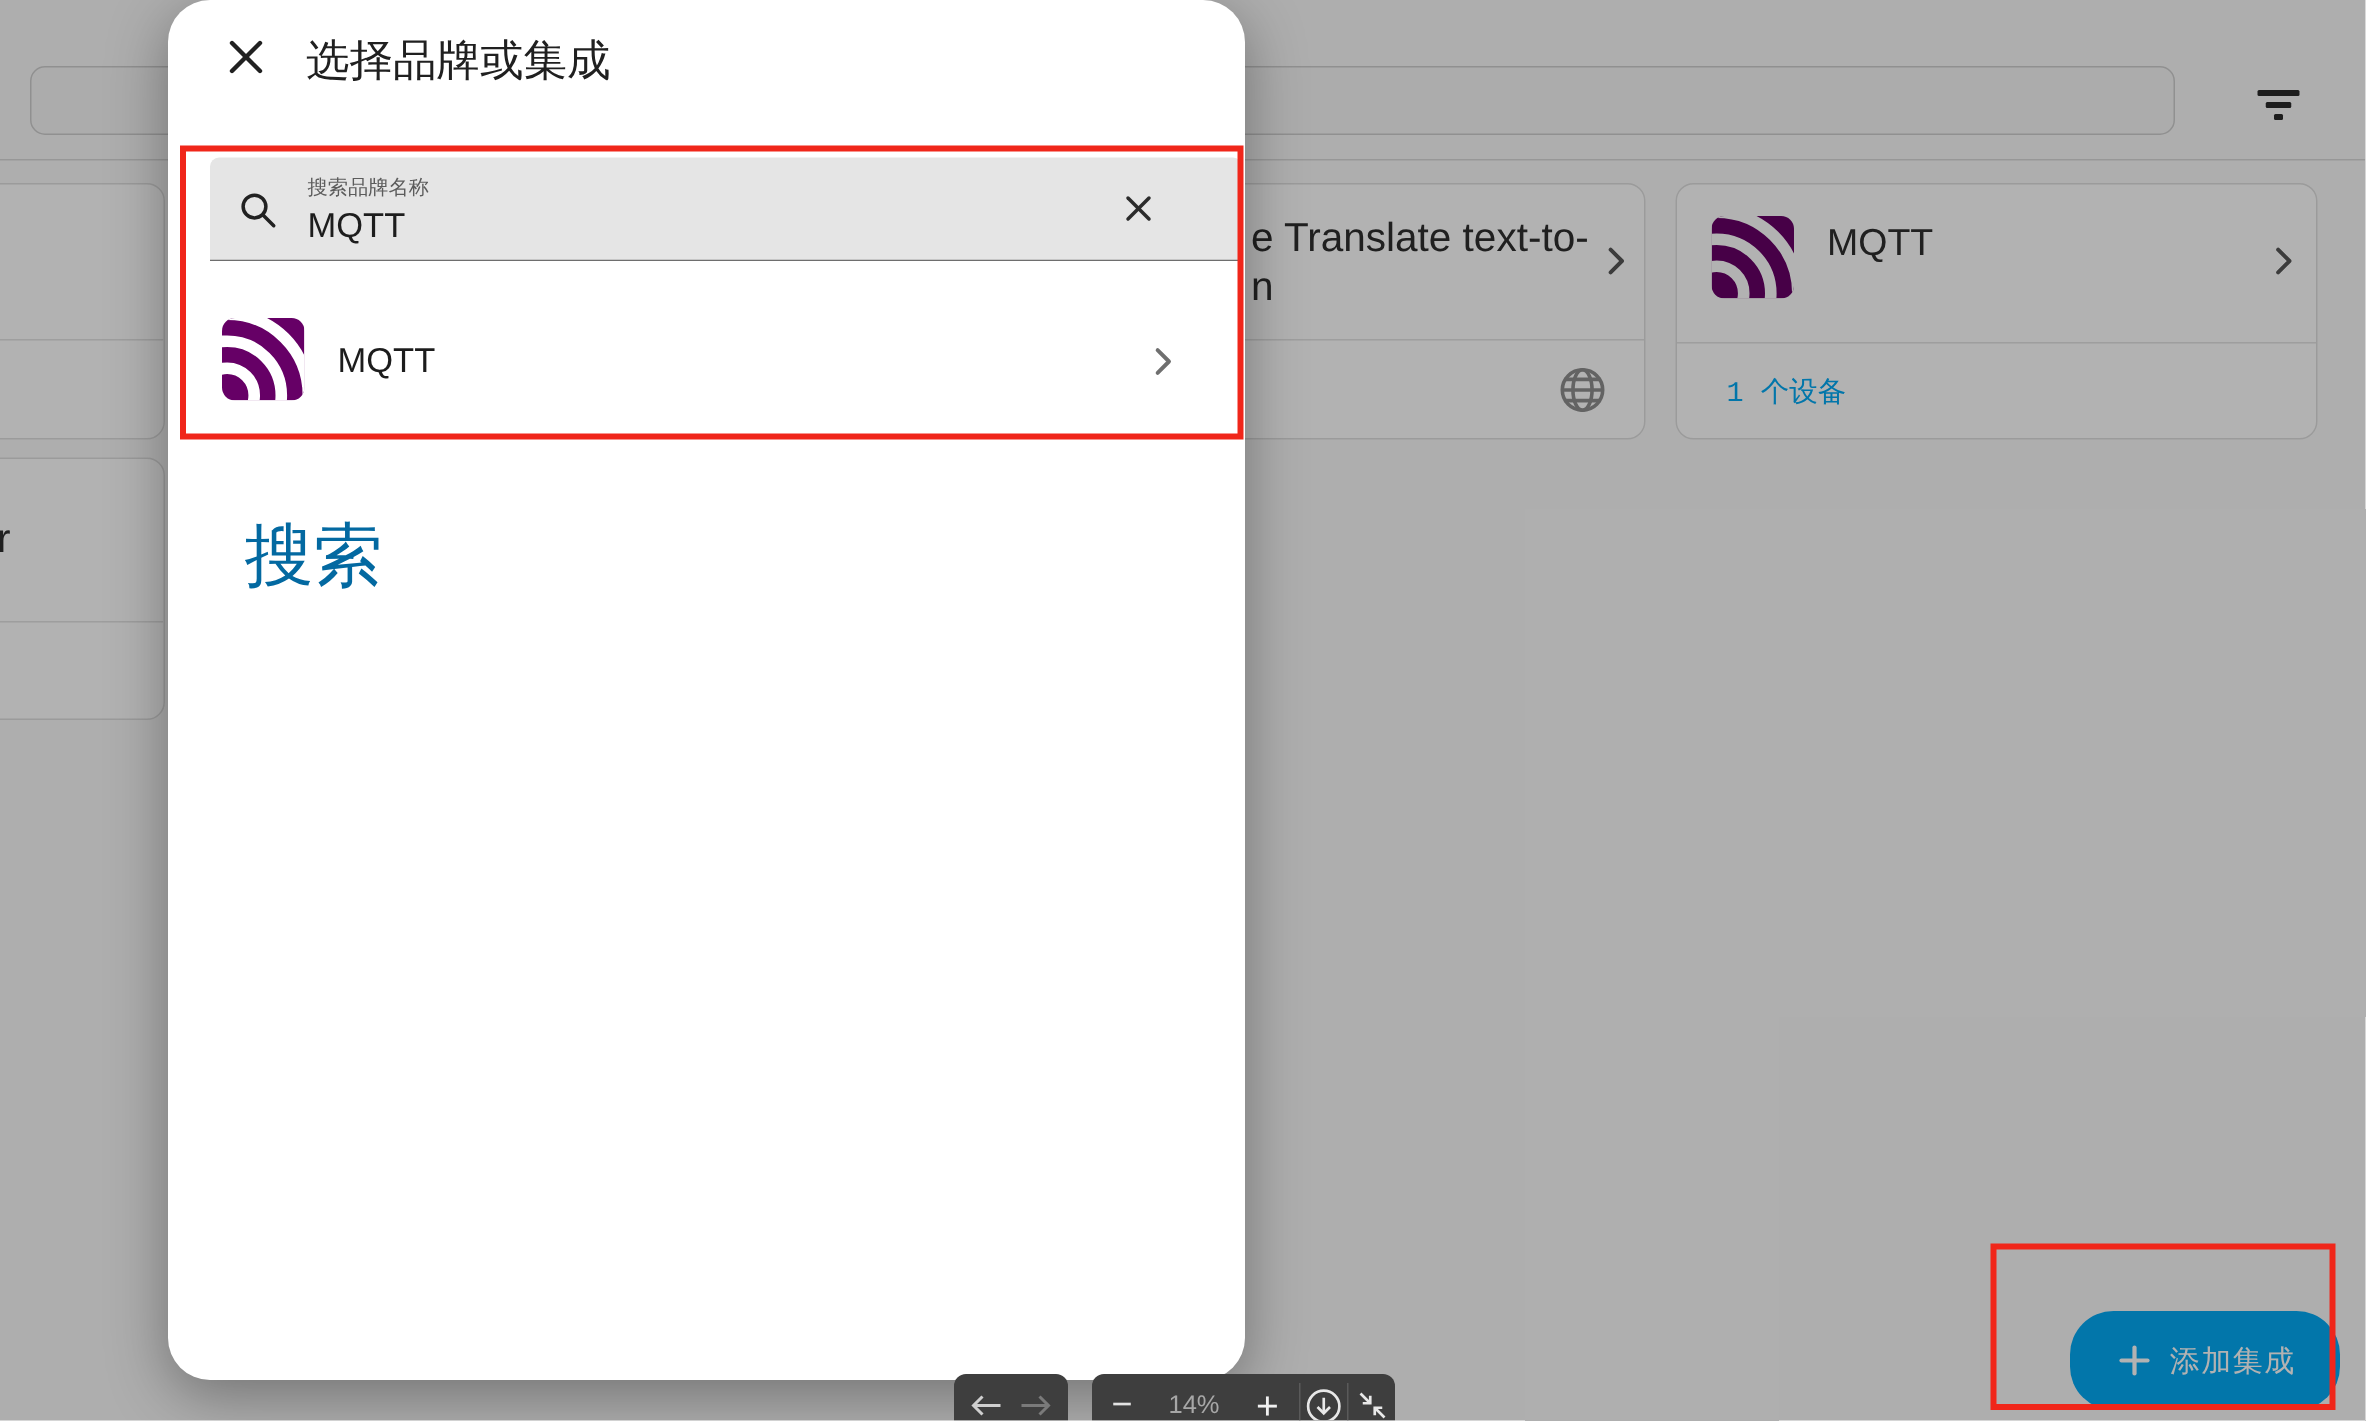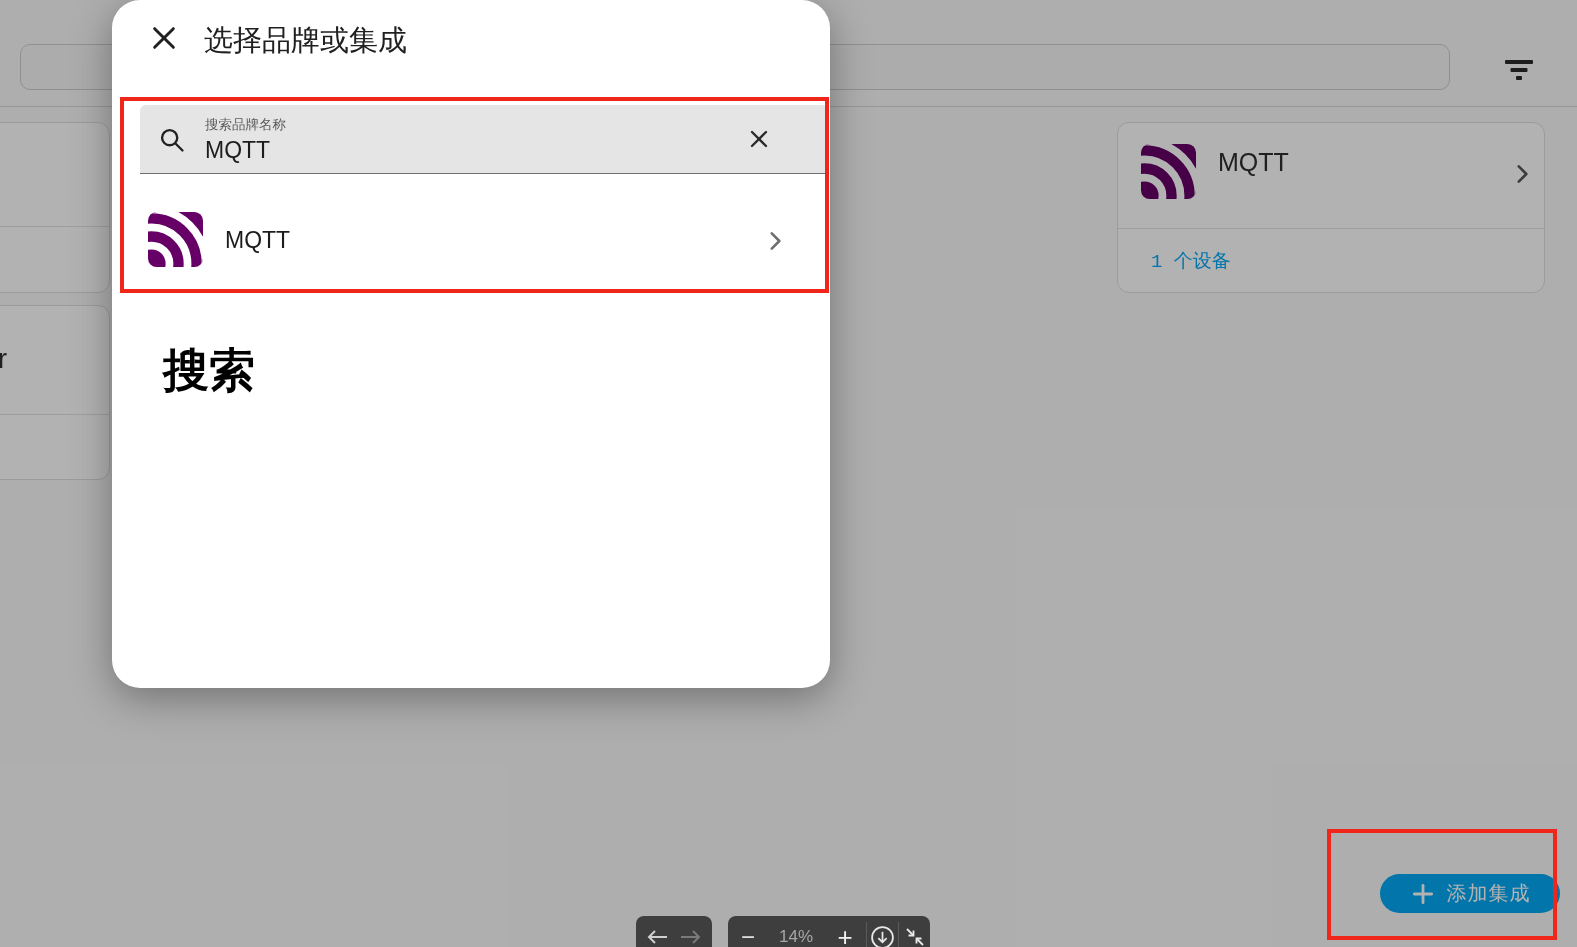--- a/index.html
+++ b/index.html
@@ -9,51 +9,51 @@
   .abs { position:absolute; }
 
   
   .bg-layer { position:absolute; inset:0; z-index:1; }
   .topbar { position:absolute; left:0; top:0; width:1577px; height:107px; background:#fafafa; border-bottom:1px solid #d9d9d9; }
   .bg-search-pill { position:absolute; left:20px; top:44px; width:1430px; height:46px; background:#f6f6f6; border:1px solid #cfcfcf; border-radius:10px; }
   .card { position:absolute; background:#ffffff; border:1px solid #dedede; border-radius:12px; }
   .card-divider { position:absolute; left:0; width:100%; height:1px; background:#e2e2e2; }
   .bg-text { color:#2e2e2e; font-size:27px; line-height:33px; }
   .devices-link { font-size:19px; font-weight:500;font-family:Liberation Mono, monospace; }
-  .fab { position:absolute; left:1380px; top:874px; width:180px; height:39px; border-radius:29px;
+  .fab { position:absolute; left:1380px; top:874px; width:180px; height:66px; border-radius:29px;
          display:flex; align-items:center; justify-content:center; gap:11px; color:#fff; }
   .fab-label { font-size:20px; font-weight:500; letter-spacing:1px; }
   .chev { width:26px; height:26px; }
 
   
   .scrim { position:absolute; inset:0; background:rgba(0,0,0,0.30); z-index:5; }
 
   
-  .dialog { position:absolute; left:112px; top:0; width:718px; height:688px; background:#ffffff;
+  .dialog { position:absolute; left:112px; top:0; width:718px; height:920px; background:#ffffff;
             border-radius:28px; z-index:10; box-shadow:0 10px 40px rgba(0,0,0,0.35); }
   .dlg-close { position:absolute; left:36px; top:22px; width:32px; height:32px; cursor:pointer; }
   .dlg-title { position:absolute; left:92px; top:21px; font-size:29px; color:#202020; }
   .search-box { position:absolute; left:28px; top:105px; width:688px; height:69px; background:#e5e5e5;
                 border-radius:6px 6px 0 0; border-bottom:1.5px solid #6e6e6e; }
   .search-glass { position:absolute; left:18px; top:21px; width:28px; height:28px; }
   .search-label { position:absolute; left:65px; top:11px; font-size:13.5px; color:#5c5c5c; }
   .search-input { position:absolute; left:65px; top:28px; width:480px; height:34px; border:none; outline:none;
                   background:transparent; font-family:"Liberation Sans",sans-serif; font-size:23px; color:#1d1d1d; }
   .search-clear { position:absolute; left:605px; top:20px; width:28px; height:28px; cursor:pointer; }
   .result-row { position:absolute; left:0; top:200px; width:718px; height:88px; display:block; cursor:pointer; }
   .result-logo { position:absolute; left:36px; top:12px; width:55px; height:55px; }
   .result-name { position:absolute; left:113px; top:27px; font-size:23px; color:#1c1c1c; }
   .result-chev { position:absolute; left:650px; top:28px; }
 
   
   .anno { z-index:20; }
   .red-box { position:absolute; border:4px solid #f0261a; }
   .red-box-search { left:120px; top:97px; width:709px; height:196px; }
   .red-box-fab { left:1327px; top:829px; width:230px; height:111px; }
-  .red-label { position:absolute; left:163px; top:340px; font-size:46px; font-weight:700; color:#000000; z-index:20; }
+  .red-label { position:absolute; left:163px; top:340px; font-size:46px; font-weight:400; color:#0369a1; z-index:20; }
 
   
   .vt { position:absolute; background:#3e3e3e; border-radius:8px; height:42px; z-index:30;
         display:flex; align-items:center; }
   .vt-nav { left:636px; top:916px; width:76px; justify-content:space-around; padding:0 6px; }
   .vt-zoom { left:728px; top:916px; width:202px; }
   .vt-btn { display:flex; align-items:center; justify-content:center; height:30px; cursor:pointer; }
   .vt-minus { width:40px; color:#e3e3e3; font-size:24px; }
   .vt-level { width:56px; color:#a7a7a7; font-size:17px; text-align:center; }
   .vt-plus { width:42px; color:#f0f0f0; font-size:26px; }
@@ -78,20 +78,37 @@
 
     <div class="card" style="left:-320px; top:122px; width:430px; height:171px;">
       <div class="card-divider" style="top:103px;"></div>
     </div>
 
     <div class="card" style="left:-320px; top:305px; width:430px; height:175px; overflow:hidden;">
       <div class="bg-text abs" style="left:317px; top:37px;">r</div>
       <div class="card-divider" style="top:108px;"></div>
     </div>
 
+    <div class="card" style="left:669px; top:122px; width:428px; height:171px;">
+      <div class="bg-text abs" style="left:164px; top:19px;">e Translate text-to-</div>
+      <div class="bg-text abs" style="left:164px; top:52px;">n</div>
+      <svg class="chev abs" style="left:394px; top:38px;" viewBox="0 0 24 24">
+        <polyline points="9,5 16,12 9,19" fill="none" stroke="#565656" stroke-width="2.4" stroke-linecap="round" stroke-linejoin="round"></polyline>
+      </svg>
+      <div class="card-divider" style="top:103px;"></div>
+      <svg class="abs" style="left:368px; top:120px;" width="34" height="34" viewBox="0 0 24 24">
+        <g fill="none" stroke="#8f8f8f" stroke-width="1.7">
+          <circle cx="12" cy="12" r="9.5"></circle>
+          <ellipse cx="12" cy="12" rx="4.5" ry="9.5"></ellipse>
+          <line x1="2.5" y1="12" x2="21.5" y2="12"></line>
+          <line x1="3.6" y1="7" x2="20.4" y2="7"></line>
+          <line x1="3.6" y1="17" x2="20.4" y2="17"></line>
+        </g>
+      </svg>
+    </div>
 
     <div class="card" style="left:1117px; top:122px; width:428px; height:171px;">
       <svg class="abs" style="left:23px; top:21px;" width="55" height="55" viewBox="0 0 64 64">
         <defs>
             <clipPath id="sq1">
               <rect width="64" height="64" rx="10"></rect>
             </clipPath>
           </defs>
         <g clip-path="url(#sq1)">
           <rect width="64" height="64" fill="#660066"></rect>

